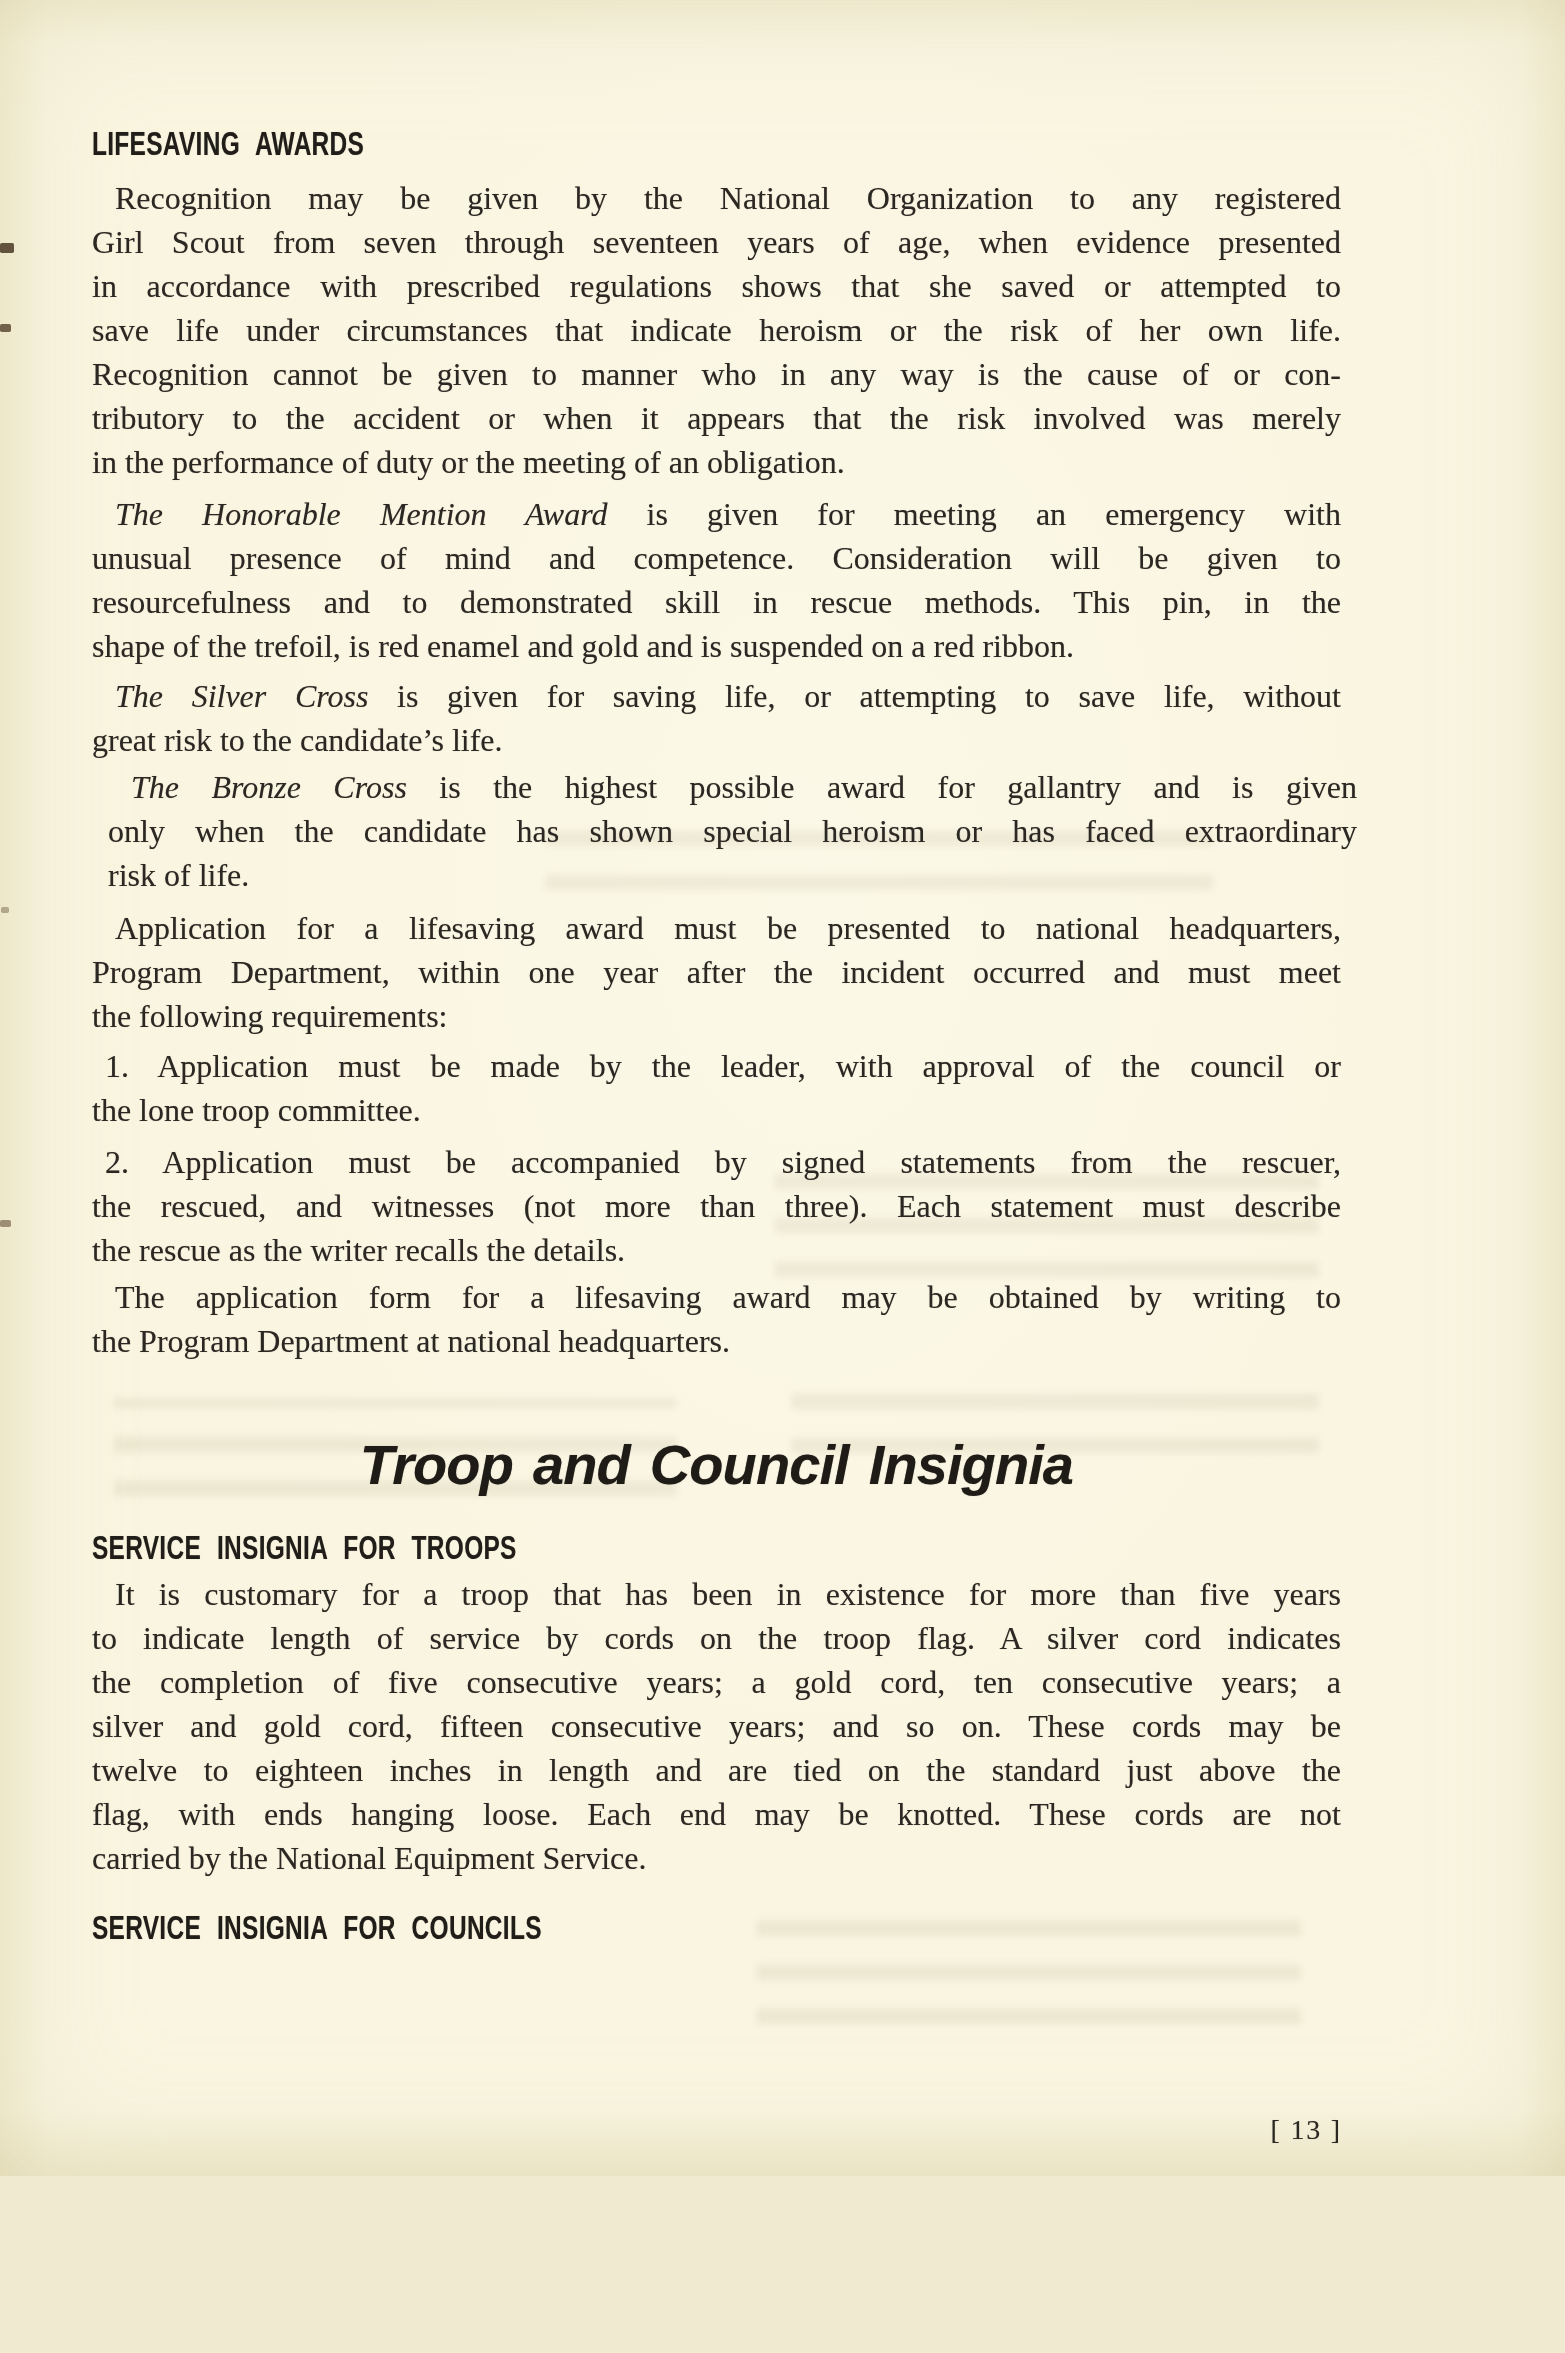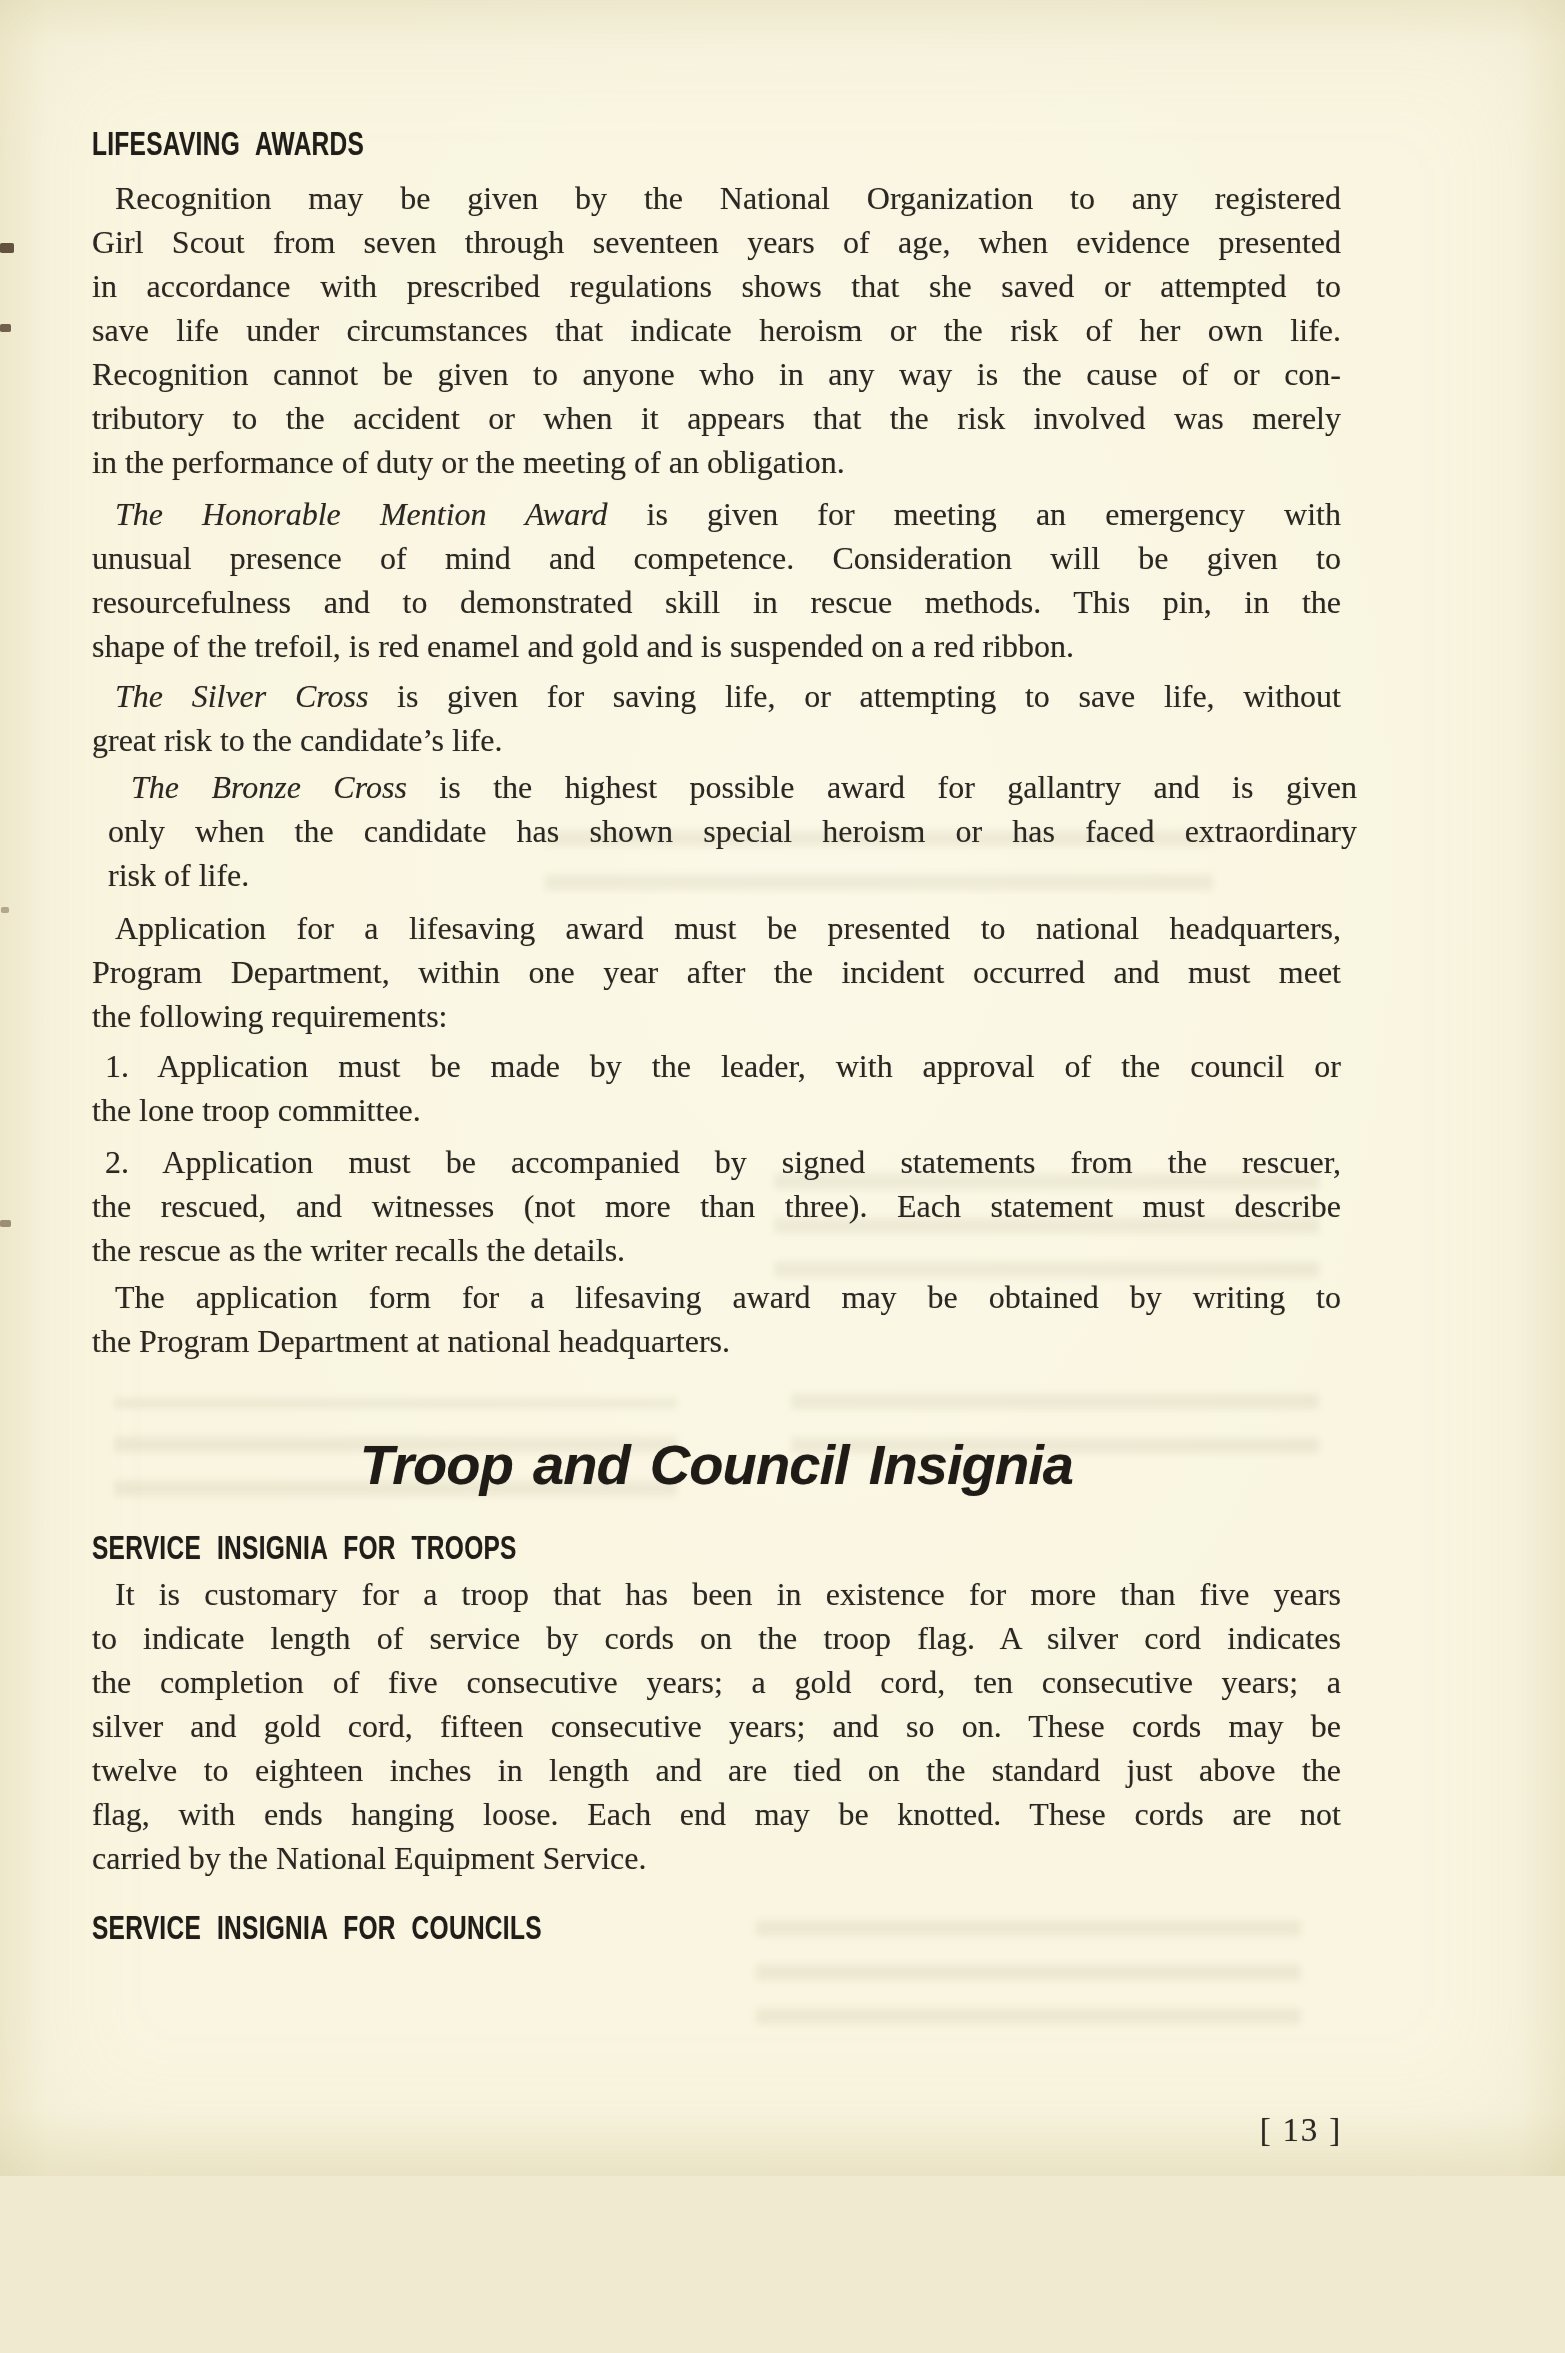--- a/index.html
+++ b/index.html
@@ -47,21 +47,21 @@
     text-align:center;
     font-family:"Liberation Sans",sans-serif;
     font-weight:bold;font-style:italic;
     font-size:56px;line-height:49px;
     color:#1f1c18;letter-spacing:-0.9px;word-spacing:5.3px;
     text-shadow:0 0 0.9px rgba(31,28,24,0.45);
   }
   .pagenum{
     position:absolute;left:92px;width:1250px;top:2110px;
     text-align:right;
-    font-size:33px;line-height:40px;color:#2b2722;
+    font-size:28px;line-height:40px;color:#2b2722;
     letter-spacing:1.8px;
     text-shadow:0 0 0.9px rgba(43,39,34,0.35);
   }
   
   .ghost{
     position:absolute;
     background:repeating-linear-gradient(
       0deg,
       rgba(0,0,0,0) 0px, rgba(0,0,0,0) 14px,
       rgba(112,102,58,0.16) 17.6px, rgba(112,102,58,0.16) 30px,
@@ -92,21 +92,21 @@
   <div class="ghost" style="left:791px;top:1372px;width:528px;height:97px;"></div>
   <div class="ghost" style="left:756px;top:1908px;width:545px;height:132px;"></div>
 
   <div class="shead" style="top:126px;">LIFESAVING AWARDS</div>
 
   <div class="para indent" style="top:176px;">
       <div class="line first">Recognition may be given by the National Organization to any registered</div>
       <div class="line">Girl Scout from seven through seventeen years of age, when evidence presented</div>
       <div class="line">in accordance with prescribed regulations shows that she saved or attempted to</div>
       <div class="line">save life under circumstances that indicate heroism or the risk of her own life.</div>
-      <div class="line">Recognition cannot be given to anyone who in any way is the cause of or con-</div>
+      <div class="line">Recognition cannot be given to manner who in any way is the cause of or con-</div>
       <div class="line">tributory to the accident or when it appears that the risk involved was merely</div>
       <div class="line last">in the performance of duty or the meeting of an obligation.</div>
     </div>
 
   <div class="para indent" style="top:492px;">
       <div class="line first"><i>The Honorable Mention Award</i> is given for meeting an emergency with</div>
       <div class="line">unusual presence of mind and competence. Consideration will be given to</div>
       <div class="line">resourcefulness and to demonstrated skill in rescue methods. This pin, in the</div>
       <div class="line last">shape of the trefoil, is red enamel and gold and is suspended on a red ribbon.</div>
     </div>

